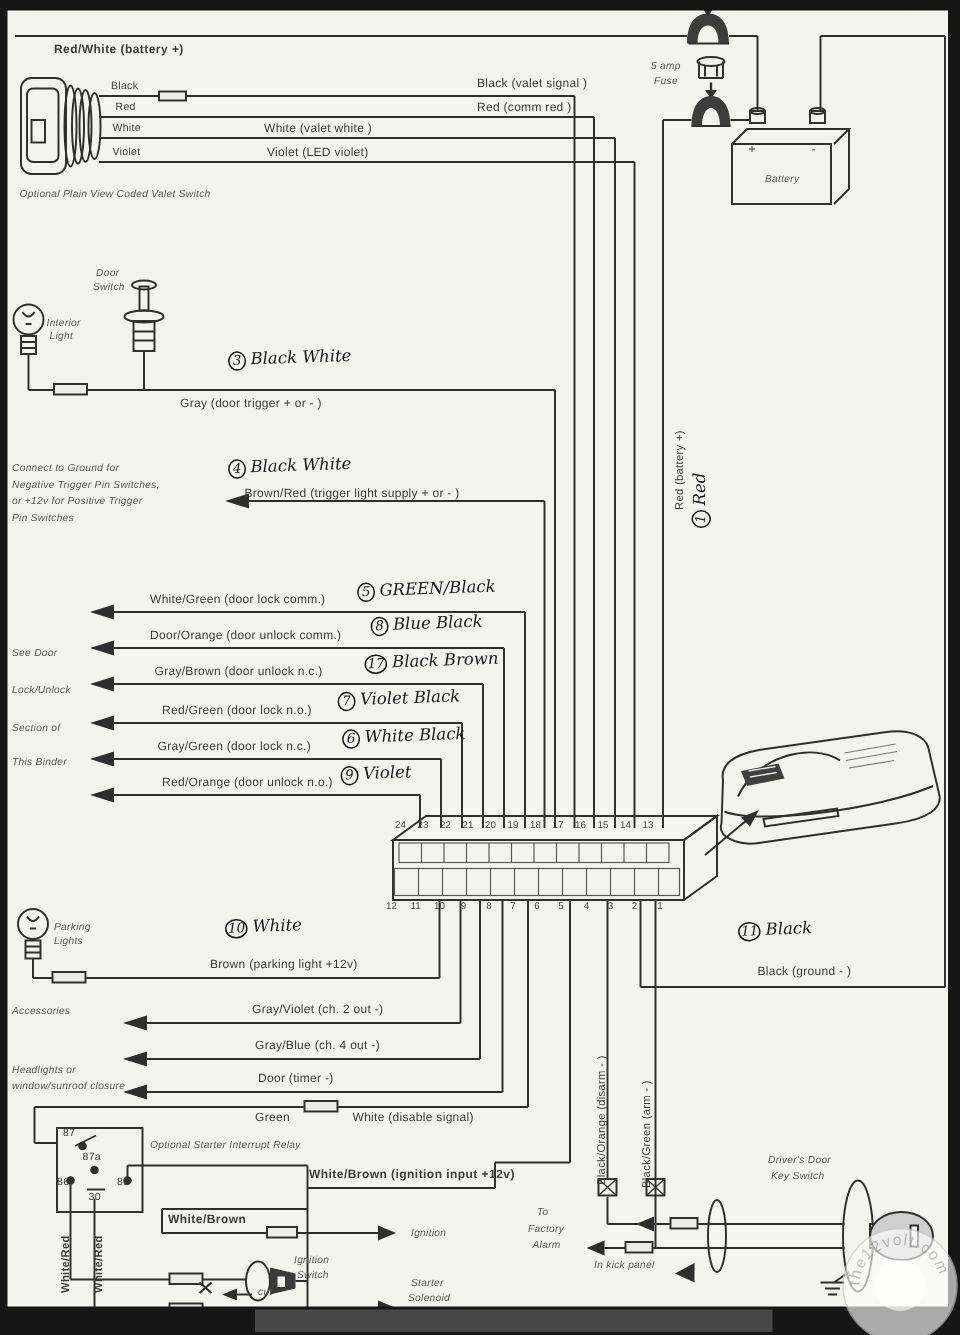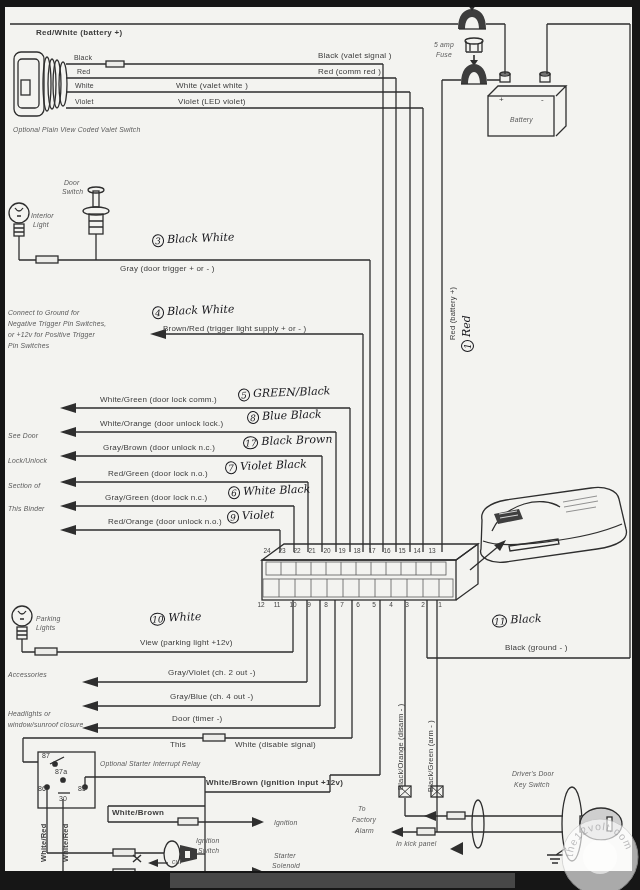--- a/index.html
+++ b/index.html
@@ -277,21 +277,21 @@
 <div class="ital" style="left:8px;top:309px">Connect to Ground for</div>
 <div class="ital" style="left:8px;top:320px">Negative Trigger Pin Switches,</div>
 <div class="ital" style="left:8px;top:331px">or +12v for Positive Trigger</div>
 <div class="ital" style="left:8px;top:342px">Pin Switches</div>
 
 <div class="hw" style="left:152px;top:304px"><span class="circ">4</span><span>Black White</span></div>
 <div class="lbl" style="left:163px;top:324px">Brown/Red  (trigger light supply + or - )</div>
 
 <div class="lbl" style="left:100px;top:395px">White/Green  (door lock comm.)</div>
 <div class="hw" style="left:238px;top:386px"><span class="circ">5</span><span>GREEN/Black</span></div>
-<div class="lbl" style="left:100px;top:419px">White/Orange  (door unlock lock.)</div>
+<div class="lbl" style="left:100px;top:419px">Door/Orange  (door unlock comm.)</div>
 <div class="hw" style="left:247px;top:409px"><span class="circ">8</span><span>Blue Black</span></div>
 <div class="lbl" style="left:103px;top:443px">Gray/Brown  (door unlock n.c.)</div>
 <div class="hw" style="left:243px;top:434px"><span class="circ">17</span><span>Black Brown</span></div>
 <div class="lbl" style="left:108px;top:469px">Red/Green  (door lock n.o.)</div>
 <div class="hw" style="left:225px;top:459px"><span class="circ">7</span><span>Violet Black</span></div>
 <div class="lbl" style="left:105px;top:493px">Gray/Green  (door lock n.c.)</div>
 <div class="hw" style="left:228px;top:484px"><span class="circ">6</span><span>White Black</span></div>
 <div class="lbl" style="left:108px;top:517px">Red/Orange  (door unlock n.o.)</div>
 <div class="hw" style="left:227px;top:509px"><span class="circ">9</span><span>Violet</span></div>
 
@@ -331,30 +331,30 @@
 <span class="pin" style="left:400px;top:601px">3</span>
 <span class="pin" style="left:416px;top:601px">2</span>
 <span class="pin" style="left:433px;top:601px">1</span>
 
 <div class="hw" style="left:492px;top:613px"><span class="circ">11</span><span>Black</span></div>
 <div class="lbl" style="left:505px;top:643px">Black  (ground - )</div>
 
 <div class="ital" style="left:36px;top:615px">Parking</div>
 <div class="ital" style="left:36px;top:624px">Lights</div>
 <div class="hw" style="left:150px;top:611px"><span class="circ">10</span><span>White</span></div>
-<div class="lbl" style="left:140px;top:638px">View  (parking light +12v)</div>
+<div class="lbl" style="left:140px;top:638px">Brown  (parking light +12v)</div>
 
 <div class="ital" style="left:8px;top:671px">Accessories</div>
 <div class="lbl" style="left:168px;top:668px">Gray/Violet  (ch. 2 out -)</div>
 <div class="lbl" style="left:170px;top:692px">Gray/Blue  (ch. 4 out -)</div>
 <div class="lbl" style="left:172px;top:714px">Door (timer -)</div>
 <div class="ital" style="left:8px;top:710px">Headlights or</div>
 <div class="ital" style="left:8px;top:721px">window/sunroof closure</div>
 
-<div class="lbl" style="left:170px;top:740px">This</div>
+<div class="lbl" style="left:170px;top:740px">Green</div>
 <div class="lbl" style="left:235px;top:740px">White (disable signal)</div>
 
 <div class="ital" style="left:100px;top:760px">Optional Starter Interrupt Relay</div>
 <div class="lbl sm" style="left:42px;top:752px">87</div>
 <div class="lbl sm" style="left:55px;top:768px">87a</div>
 <div class="lbl sm" style="left:38px;top:785px">86</div>
 <div class="lbl sm" style="left:78px;top:785px">85</div>
 <div class="lbl sm" style="left:59px;top:795px">30</div>
 <div class="lbl bd" style="left:206px;top:778px">White/Brown  (ignition input +12v)</div>
 <div class="lbl bd" style="left:112px;top:808px">White/Brown</div>

